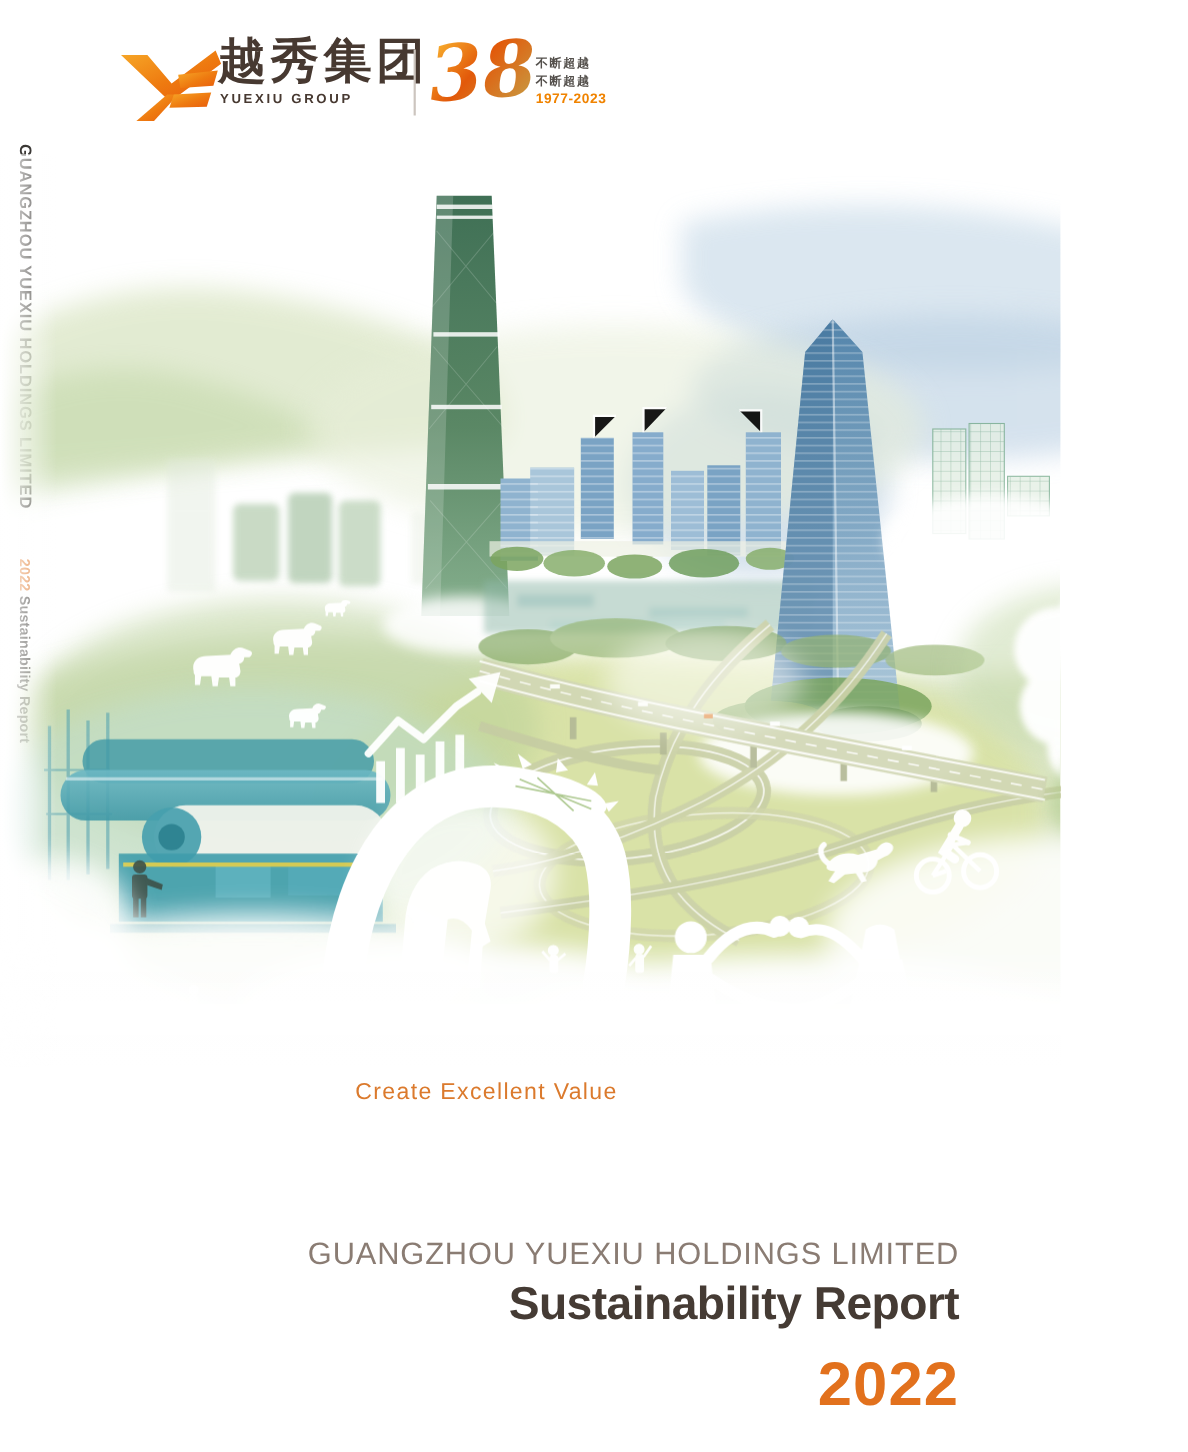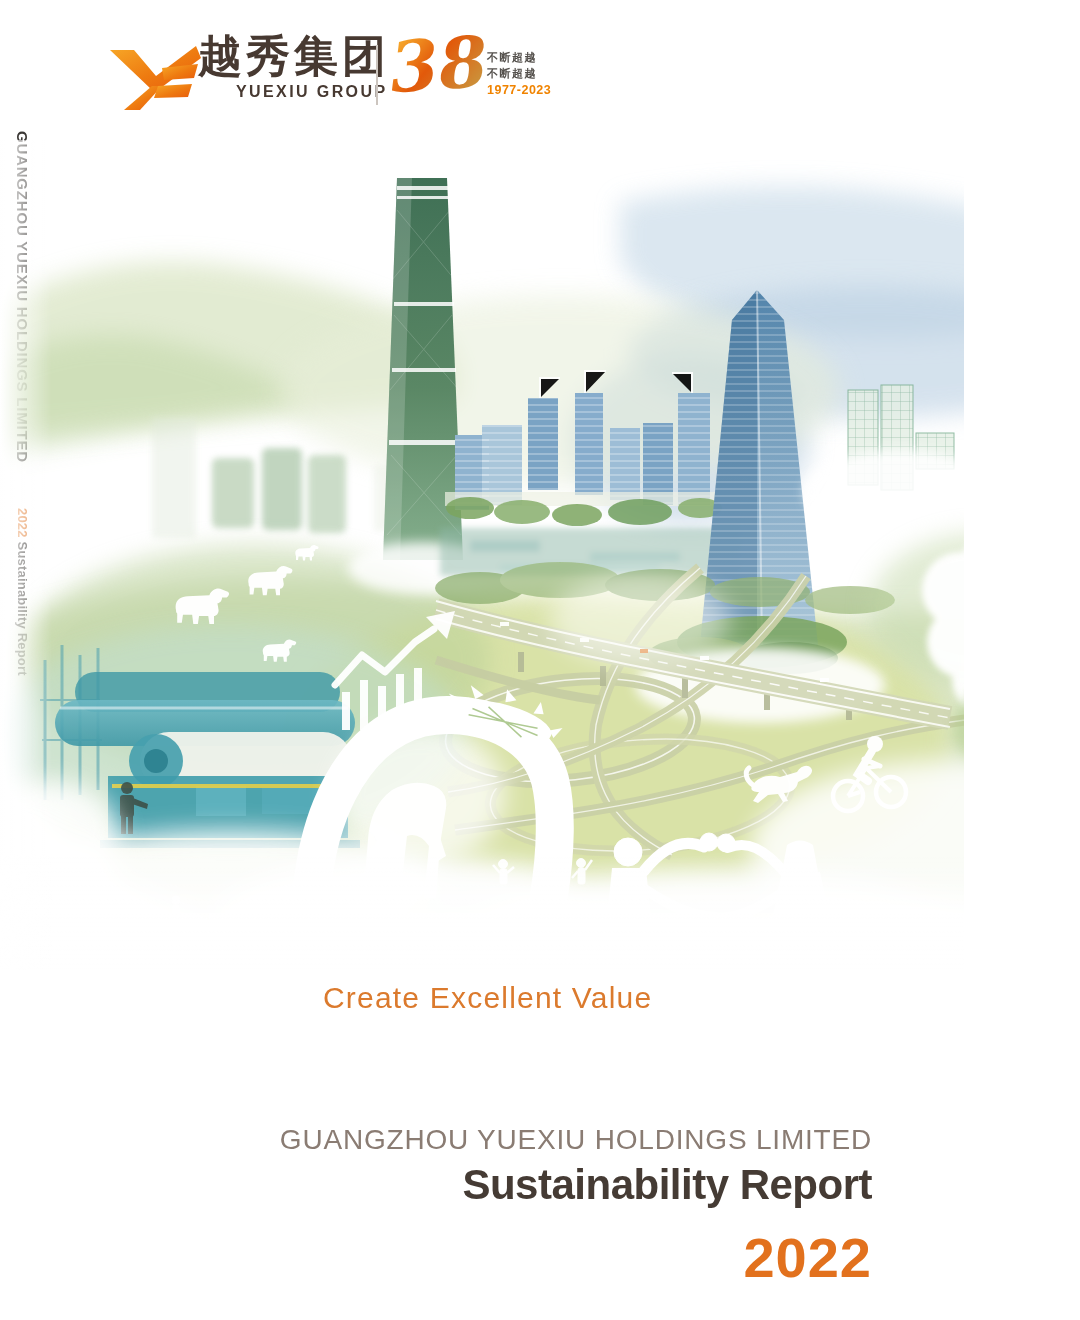--- a/index.html
+++ b/index.html
@@ -2,42 +2,42 @@
 <html><head>
 <meta charset="utf-8">
 <style>
   html,body{margin:0;padding:0;background:#fff;}
   .page{position:relative;width:964px;height:1320px;background:#ffffff;overflow:hidden;
         font-family:"Liberation Sans", sans-serif;}
   
   .logo-mark{position:absolute;left:106px;top:34px;}
   .logo-cn{position:absolute;left:198px;top:34px;font-size:44px;font-weight:700;color:#473931;
            letter-spacing:4px;font-family:"DejaVu Sans", sans-serif;line-height:1;}
-  .logo-en{position:absolute;left:200px;top:84px;font-size:16px;font-weight:700;color:#473931;
-           letter-spacing:2.4px;line-height:1;margin-left:36px;}
+  .logo-en{position:absolute;left:200px;top:84px;font-size:12px;font-weight:700;color:#473931;
+           letter-spacing:2.4px;line-height:1;}
   .hdr-divider{position:absolute;left:376px;top:45px;width:2px;height:60px;background:#ccc5bf;}
   .anniv-num{position:absolute;left:390px;top:30px;font-family:"DejaVu Serif", serif;
              font-style:italic;font-weight:700;font-size:70px;line-height:1;color:#E8851D;
              background:linear-gradient(135deg,#f7ab2c 10%,#e2590a 45%,#c9973f 90%);
              -webkit-background-clip:text;background-clip:text;-webkit-text-fill-color:transparent;
              transform:rotate(-4deg);}
   .anniv-txt{position:absolute;left:487px;top:52px;line-height:1;}
   .anniv-line{font-size:11px;font-weight:700;color:#54504c;letter-spacing:1.5px;
               font-family:"DejaVu Sans", sans-serif;margin-bottom:5px;}
   .anniv-years{font-size:12.5px;font-weight:700;color:#F08300;letter-spacing:.5px;margin-top:2px;}
   
   .spine{position:absolute;white-space:nowrap;transform-origin:0 0;transform:rotate(90deg);line-height:16px;}
   .spine1{left:30px;top:131px;font-size:15px;font-weight:700;color:#3b3835;letter-spacing:.8px;}
   .spine2{left:30px;top:508px;font-size:13px;font-weight:700;color:#3b3835;letter-spacing:.2px;}
   .spine2 .yr{color:#E0782A;}
   
   .illu{position:absolute;left:0;top:140px;width:1080px;height:830px;}
   
   .tagline{position:absolute;left:323px;top:981px;display:flex;gap:38px;
-           font-size:30px;color:#DB7A2D;letter-spacing:1.2px;font-weight:400;}
+           font-size:21px;color:#DB7A2D;letter-spacing:1.2px;font-weight:400;}
   
   .footer{position:absolute;right:92px;top:1124px;text-align:right;}
   .f-company{font-size:28px;font-weight:400;color:#8A7C73;letter-spacing:.8px;line-height:1.15;}
   .f-title{font-size:42px;font-weight:700;color:#453B34;letter-spacing:-.5px;line-height:1.2;margin-top:4px;}
   .f-year{font-size:56px;font-weight:700;color:#E2711D;line-height:1.1;margin-top:16px;letter-spacing:1px;}
 </style>
 </head>
 <body>
 
 <div class="page">

